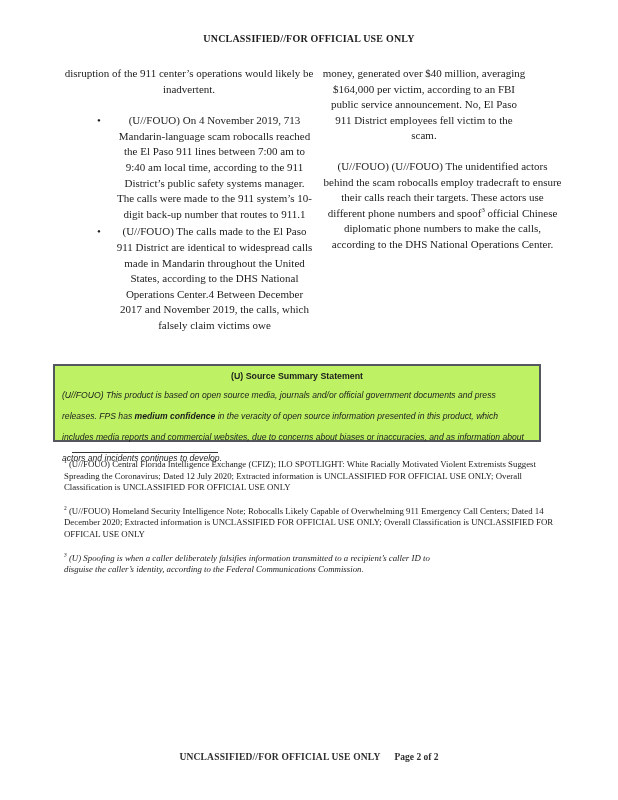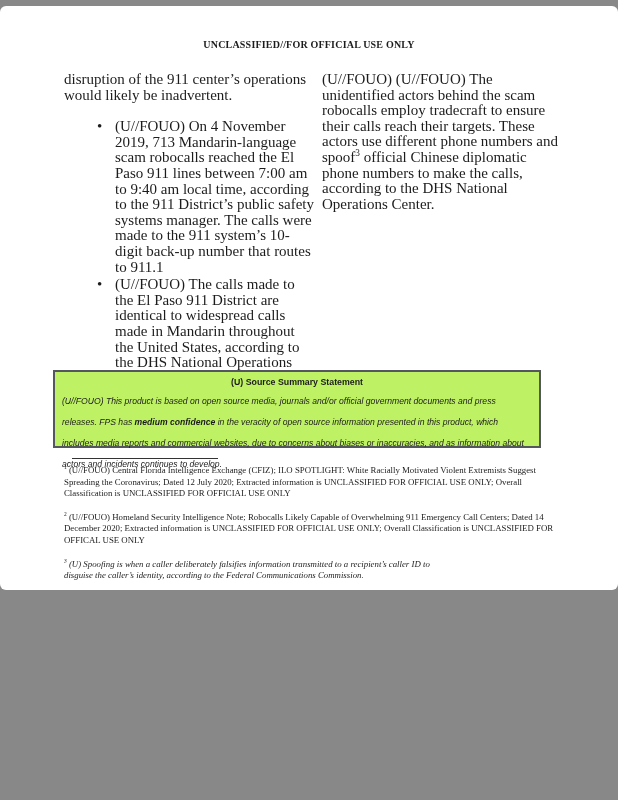--- a/index.html
+++ b/index.html
@@ -1,39 +1,38 @@
 <!DOCTYPE html>
 <html><head>
 <meta charset="utf-8">
 <style>
   html,body{margin:0;padding:0;background:#888;}
   .page{
     position:relative;
-    width:618px;height:584px;
+    width:618px;height:800px;
     background:#ffffff;
     font-family:"Liberation Serif", serif;
     color:#1c1c1c;
     overflow:hidden;
-    margin:6px auto;
-    border-radius:6px;
+    margin:0 auto;
   }
   
   .header-banner{
     position:absolute;top:33px;left:0;width:618px;
     text-align:center;font-weight:bold;font-size:10px;letter-spacing:0.2px;
   }
   .footer{
     position:absolute;top:752px;left:0;width:618px;
     display:flex;justify-content:center;align-items:baseline;gap:14px;
     font-size:9.5px;color:#2e2e2e;
   }
   .footer .banner{font-weight:bold;letter-spacing:0.2px;}
   .footer .pagenum{font-weight:bold;}
   
-  .col{position:absolute;top:66px;font-size:15px;line-height:15.6px;text-align:left;}
+  .col{position:absolute;top:66px;font-size:11px;line-height:15.6px;text-align:center;}
   .col-left{left:64px;width:250px;}
   .col-right{left:322px;width:241px;}
   .col p{margin:0 0 15px 0;}
   .bullet-list{margin-top:16px;}
   .bullet-item{position:relative;padding-left:51px;margin:0 0 2px 0;}
   .bullet-item .marker{position:absolute;left:33px;top:0;}
   .continuation{margin-left:36px;width:204px;}
   sup{font-size:0.62em;vertical-align:super;line-height:0;}
   .analyst b{font-weight:bold;}
   
@@ -80,20 +79,21 @@
         <span>(U//FOUO) On 4 November 2019, 713 Mandarin-language scam robocalls reached the El Paso 911 lines between 7:00 am to 9:40 am local time, according to the 911 District’s public safety systems manager. The calls were made to the 911 system’s 10-digit back-up number that routes to 911.1</span>
       </div>
       <div class="bullet-item">
         <span class="marker">•</span>
         <span>(U//FOUO) The calls made to the El Paso 911 District are identical to widespread calls made in Mandarin throughout the United States, according to the DHS National Operations Center.4 Between December 2017 and November 2019, the calls, which falsely claim victims owe</span>
       </div>
     </div>
   </div>
 
   <div class="col col-right">
+    <p class="continuation">money, generated over $40 million, averaging $164,000 per victim, according to an FBI public service announcement. No, El Paso 911 District employees fell victim to the scam.</p>
 
     <p><span>(U//FOUO) (U//FOUO) The unidentified actors behind the scam robocalls employ tradecraft to ensure their calls reach their targets. These actors use different phone numbers and spoof</span><sup>3</sup><span> official Chinese diplomatic phone numbers to make the calls, according to the DHS National Operations Center.</span></p>
 
   </div>
 
   <div class="source-box">
     <div class="box-title">(U) Source Summary Statement</div>
     <div class="box-body"><span>(U//FOUO) This product is based on open source media, journals and/or official government documents and press releases. FPS has </span><b>medium confidence</b><span> in the veracity of open source information presented in this product, which includes media reports and commercial websites, due to concerns about biases or inaccuracies, and as information about actors and incidents continues to develop.</span></div>
   </div>
 

